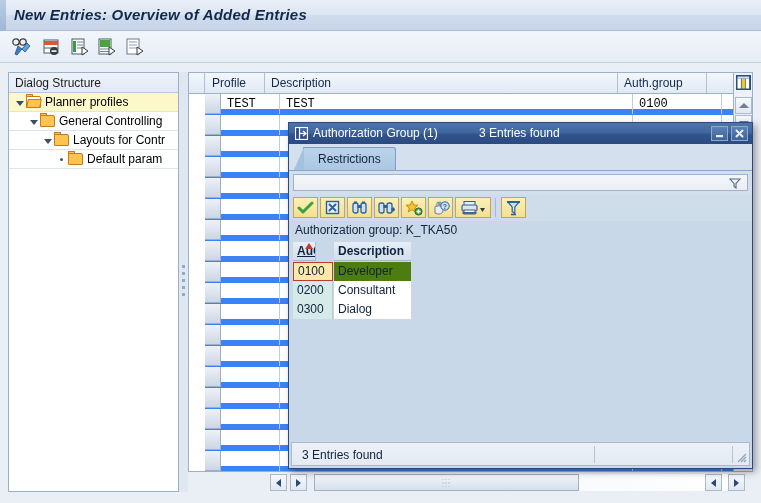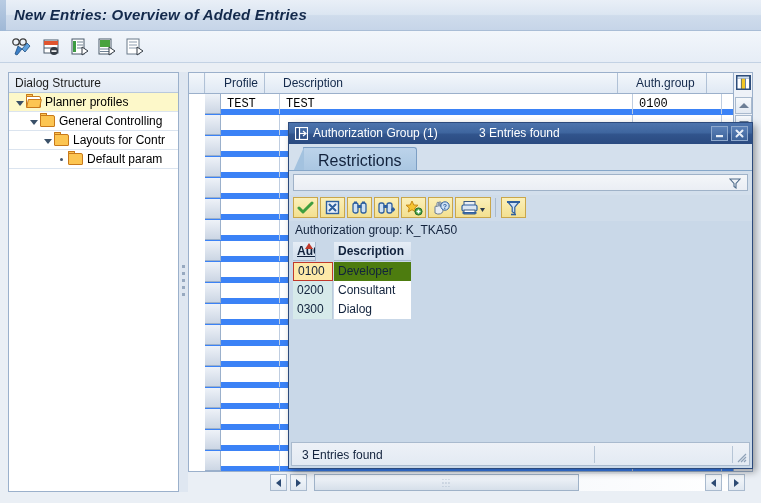--- a/index.html
+++ b/index.html
@@ -108,21 +108,21 @@
     background: #ffffff; border: 1px solid #9bb0cb;
     overflow: hidden;
   }
   .th-row {
     position: absolute; left:0; top:0; height: 21px; width: 563px;
     background: linear-gradient(to bottom,#eff4fa,#dde7f3);
     border-bottom: 1px solid #9bb0cb;
   }
   .th {
     position:absolute; top:0; height:20px; line-height:20px;
-    font-size:12px; color:#13294b; padding-left:18px;
+    font-size:12px; color:#13294b; padding-left:6px;
     border-right:1px solid #b0c1d6;
     background: linear-gradient(to bottom,#f3f7fb,#e0e9f4);
     overflow:hidden; white-space:nowrap;
   }
   .th.sel-corner { padding:0; width:16px; left:0; }
   .grid-row {
     position:absolute; left:16px; height:21px; width:563px;
     border-bottom:6px solid #3b82f6;
   }
   .rowsel {
@@ -217,21 +217,21 @@
     display:flex;align-items:center;justify-content:center;
   }
   .dlg-tabstrip {
     position:absolute; left:0; top:21px; width:463px; height:27px;
     background:#d4e0ed;
   }
   .tab {
     position:absolute; left:14px; top:3px; height:32px;
     background: linear-gradient(to bottom,#bcd3ea,#a3c2df);
     border:1px solid #7d9fc4; border-bottom:none;
-    padding:4px 14px 8px 14px; font-size:16px; color:#12223c;
+    padding:4px 14px 8px 14px; font-size:12px; color:#12223c;
     border-radius: 0 3px 0 0;
   }
   .tab::before {
     content:""; position:absolute; left:-11px; top:-1px;
     width:0;height:0;
     border-bottom:25px solid #a3c2df;
     border-left:11px solid transparent;
   }
   .tab-underline {
     position:absolute; left:0; top:47px; width:463px; height:1px;

